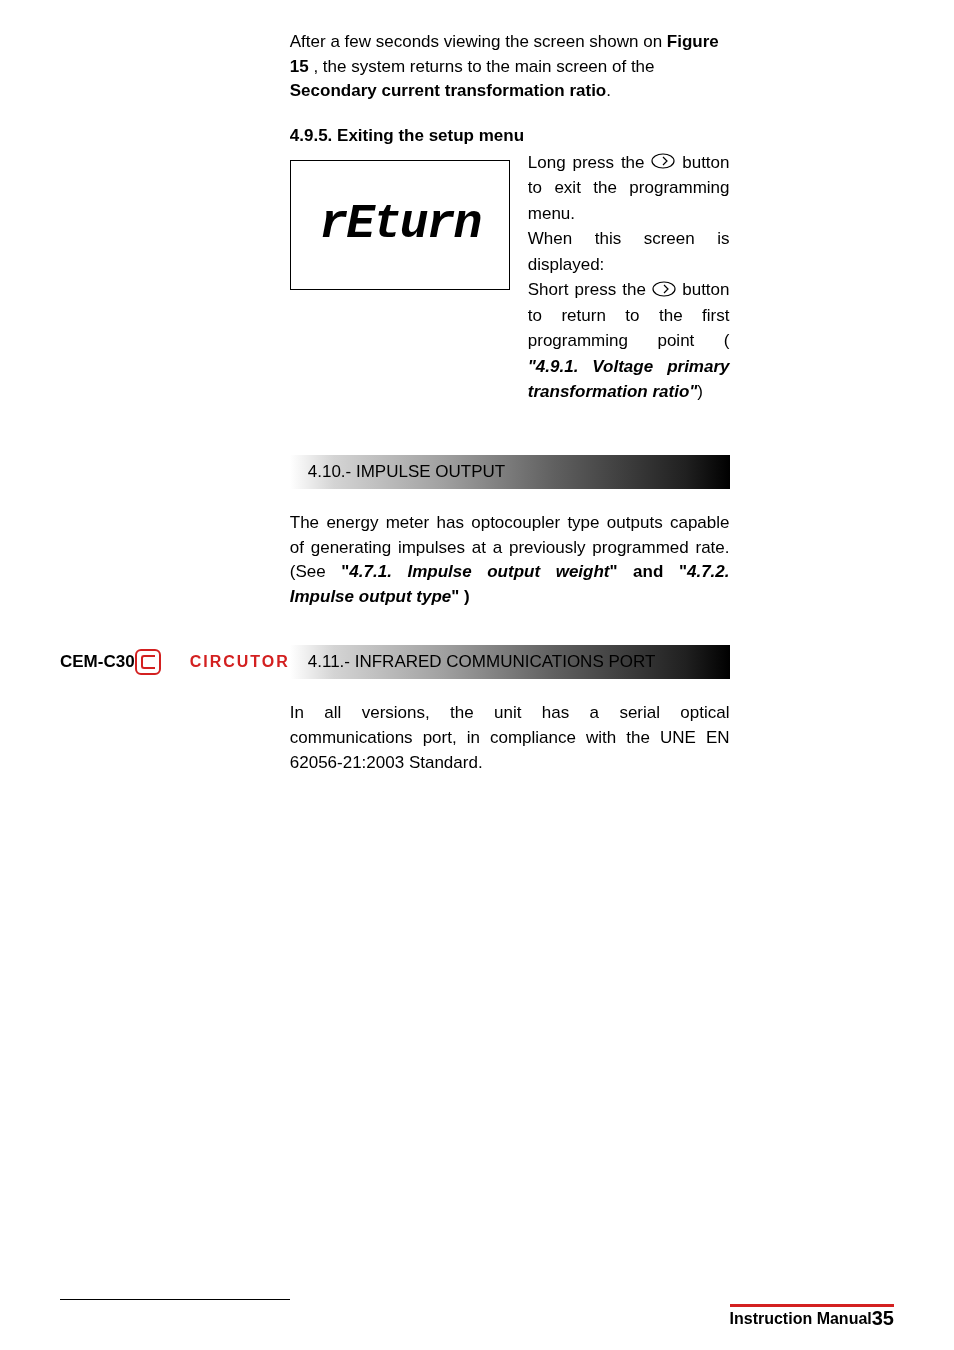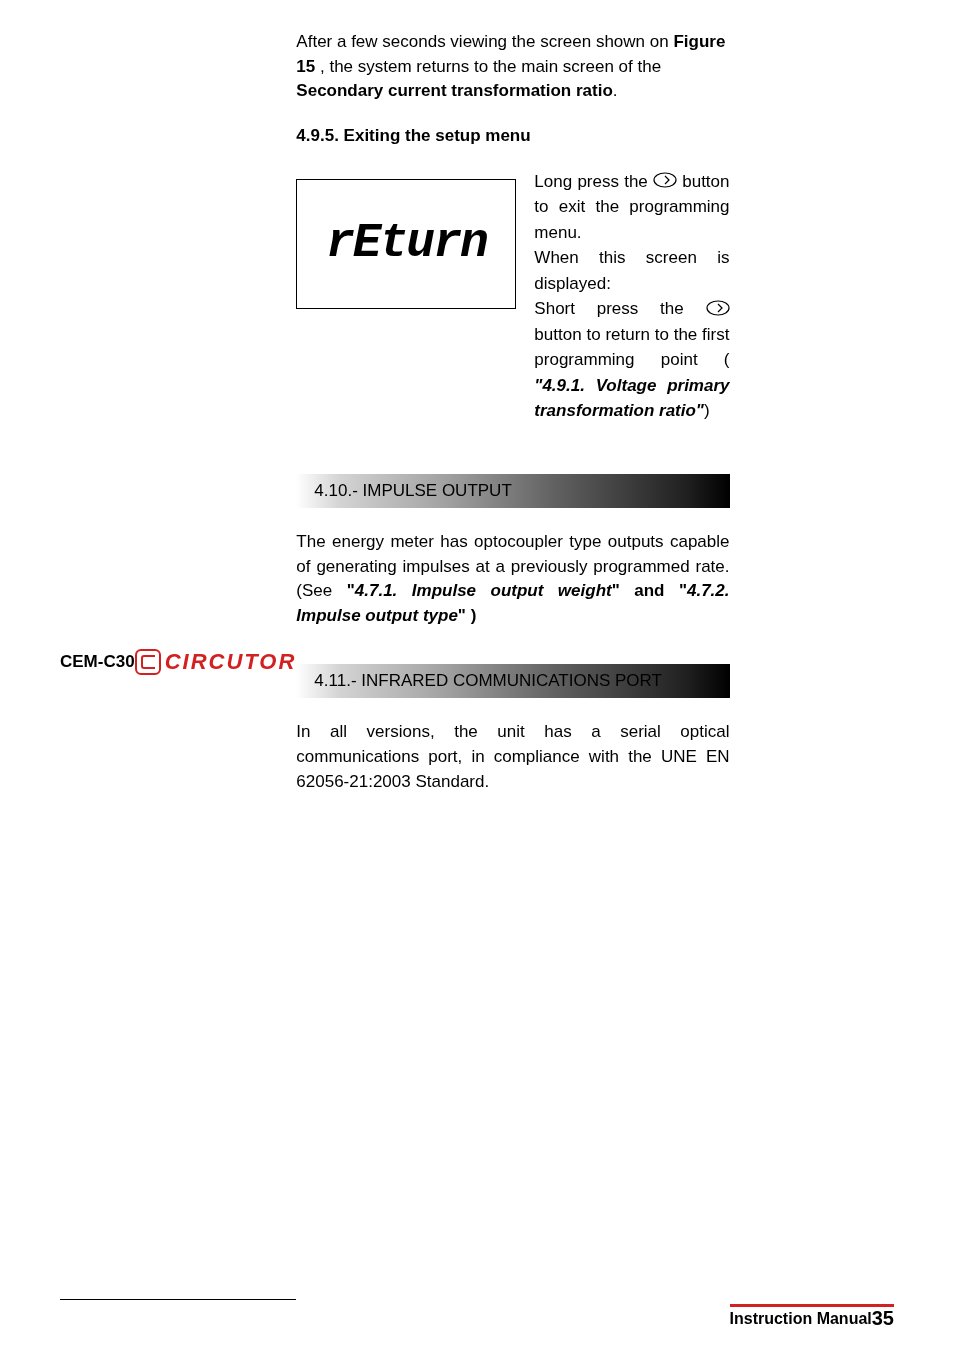--- a/index.html
+++ b/index.html
@@ -51,36 +51,36 @@
     .logo-inner {
       width: 14px;
       height: 14px;
       border: 2.5px solid #d32020;
       border-right: none;
       border-radius: 3px 0 0 3px;
     }
     .logo-text {
       font-family: 'Arial Black', Arial, sans-serif;
       font-weight: 900;
-      font-size: 22px;
+      font-size: 16px;
       letter-spacing: 2px;
-      font-style: italic;
       color: #d32020;
+      margin-left: 25px;
     }
     .content {
       flex: 1;
       font-size: 17px;
       line-height: 1.45;
     }
     .intro-para {
       margin-bottom: 20px;
     }
     .section-title {
       font-weight: bold;
-      margin-bottom: 20px;
+      margin-bottom: 1px;
     }
     .exit-row {
       display: flex;
       gap: 18px;
       align-items: flex-start;
       margin-bottom: 50px;
     }
     .lcd-box {
       border: 1.5px solid #000;
       width: 220px;

